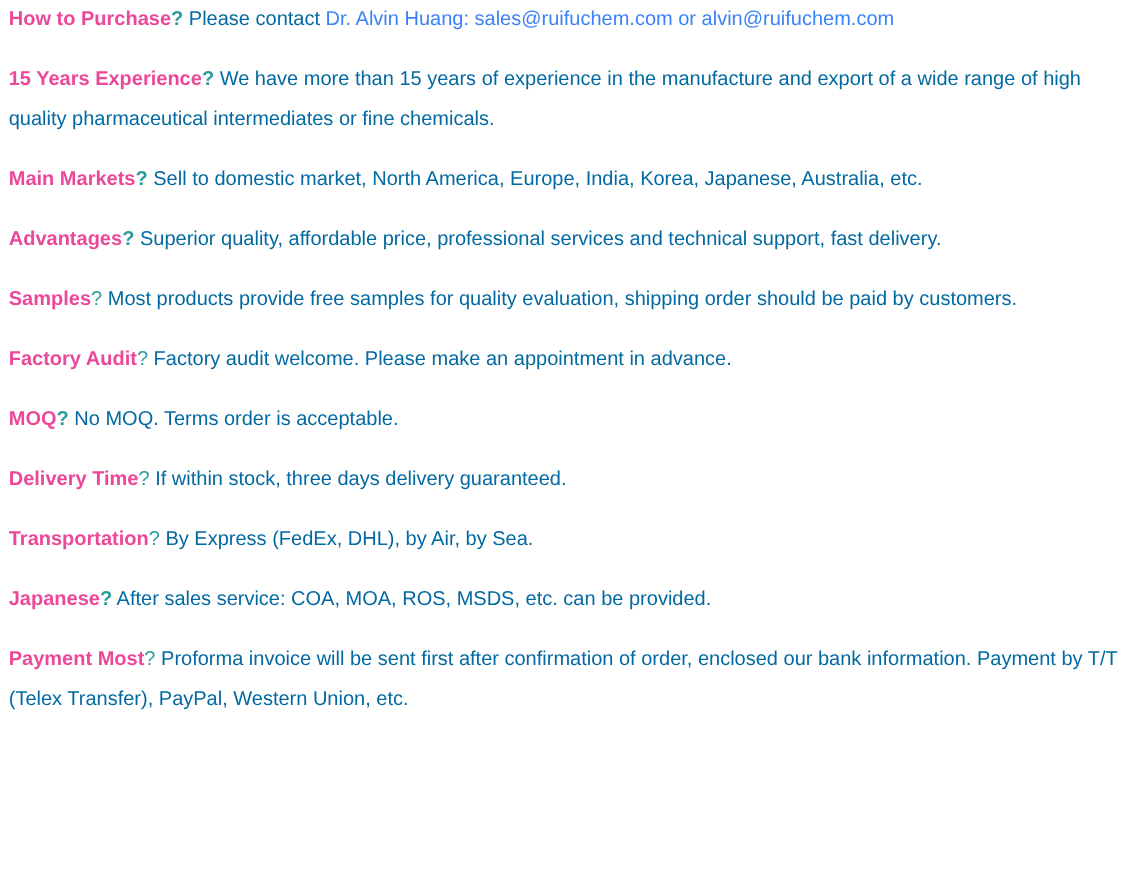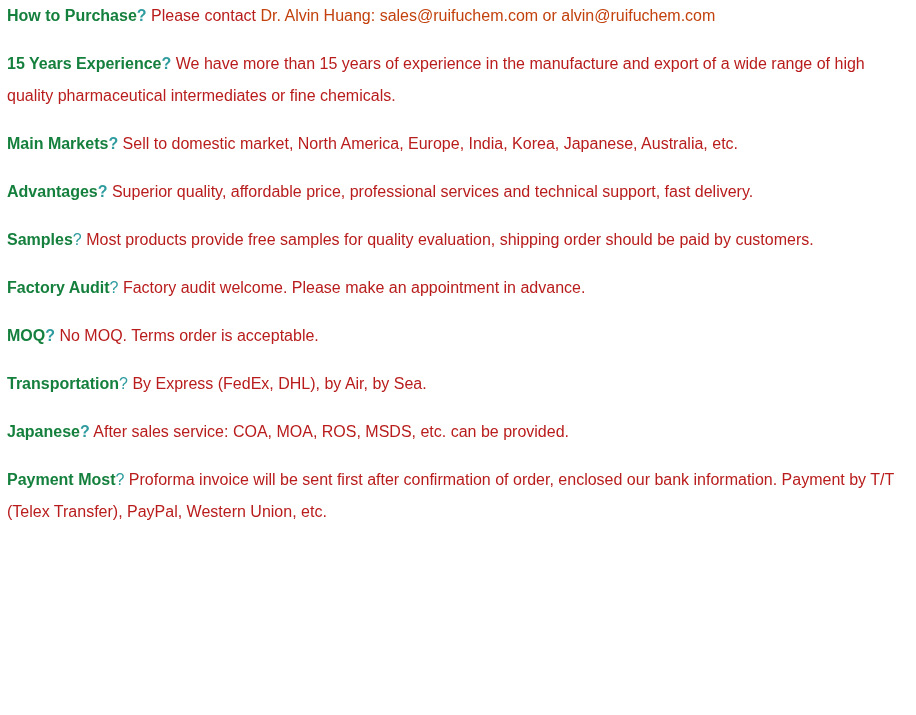--- a/index.html
+++ b/index.html
@@ -14,36 +14,36 @@
     padding: 0 14px 0 7px;
     font-family: "Liberation Sans", "DejaVu Sans", sans-serif;
     font-size: 16px;
     color: #6b6b6b;
   }
   .faq-item {
     margin: 0 0 16px 0;
     line-height: 32px;
   }
   .q {
-    color: #15803d;
+    color: #ec4899;
     font-weight: bold;
   }
   .qmark {
     color: #2e9b9e;
     font-weight: normal;
   }
   .qmark.bold {
     font-weight: bold;
   }
   .answer {
-    color: #b91c1c;
+    color: #0369a1;
     font-weight: normal;
   }
   .contact-link {
-    color: #c2410c;
+    color: #3b82f6;
     text-decoration: none;
     cursor: pointer;
   }
 </style>
 </head>
 <body>
 
 <div id="faq-list">
   <p class="faq-item"><span class="q">How to Purchase</span><span class="qmark bold">?</span> <span class="answer">Please contact </span><a class="contact-link">Dr. Alvin Huang: sales@ruifuchem.com or alvin@ruifuchem.com</a></p>
 
@@ -53,20 +53,21 @@
 
   <p class="faq-item"><span class="q">Advantages</span><span class="qmark bold">?</span> <span class="answer">Superior quality, affordable price, professional services and technical support, fast delivery.</span></p>
 
 
   <p class="faq-item"><span class="q">Samples</span><span class="qmark">?</span> <span class="answer">Most products provide free samples for quality evaluation, shipping order should be paid by customers.</span></p>
 
   <p class="faq-item"><span class="q">Factory Audit</span><span class="qmark">?</span> <span class="answer">Factory audit welcome. Please make an appointment in advance.</span></p>
 
   <p class="faq-item"><span class="q">MOQ</span><span class="qmark bold">?</span> <span class="answer">No MOQ. Terms order is acceptable.</span></p>
 
+  <p class="faq-item"><span class="q">Delivery Time</span><span class="qmark">?</span> <span class="answer">If within stock, three days delivery guaranteed.</span></p>
 
   <p class="faq-item"><span class="q">Transportation</span><span class="qmark">?</span> <span class="answer">By Express (FedEx, DHL), by Air, by Sea.</span></p>
 
   <p class="faq-item"><span class="q">Japanese</span><span class="qmark bold">?</span> <span class="answer">After sales service: COA, MOA, ROS, MSDS, etc. can be provided.</span></p>
 
 
   <p class="faq-item"><span class="q">Payment Most</span><span class="qmark">?</span> <span class="answer">Proforma invoice will be sent first after confirmation of order, enclosed our bank information. Payment by T/T (Telex Transfer), PayPal, Western Union, etc.</span></p>
 </div>
 
 </body></html>

